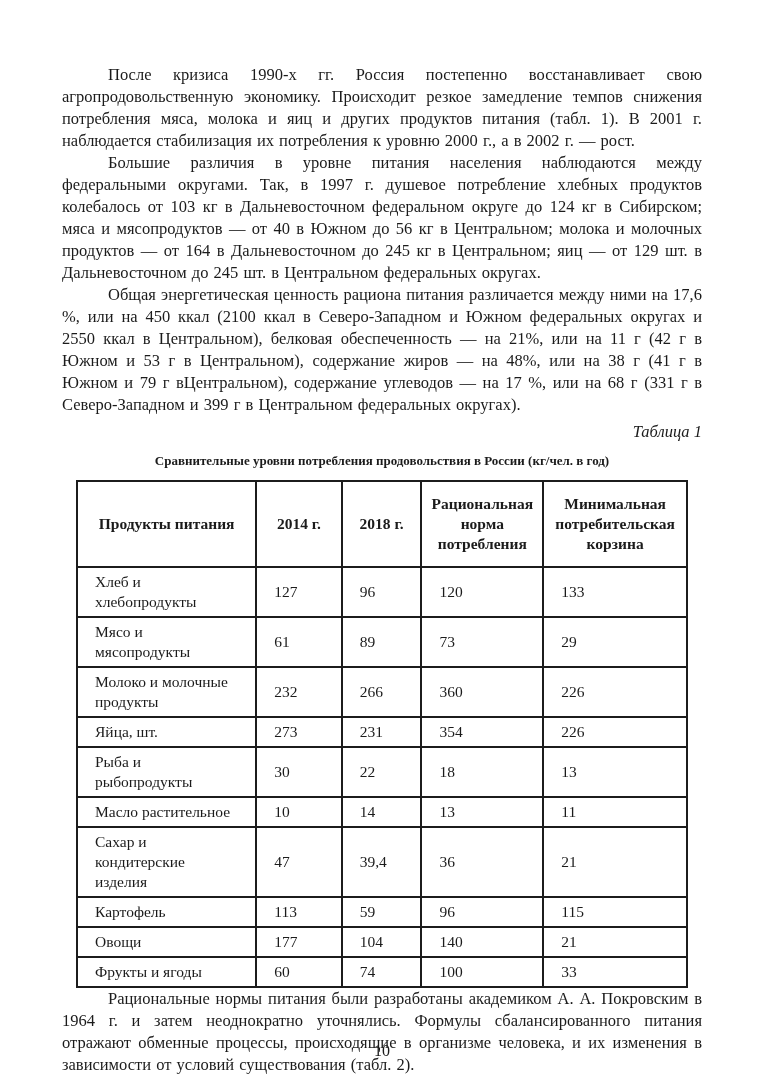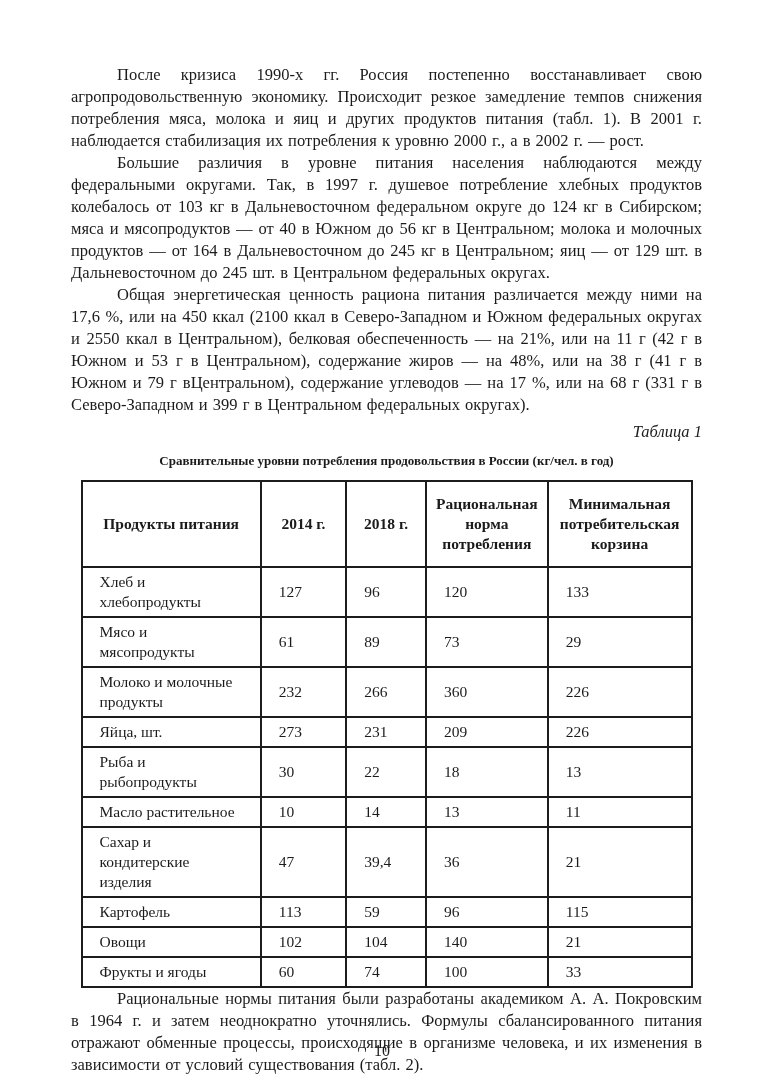--- a/index.html
+++ b/index.html
@@ -10,21 +10,20 @@
   body {
     width: 764px;
     height: 1080px;
     position: relative;
     font-family: "Liberation Serif", "DejaVu Serif", serif;
     color: #1b1b1b;
     overflow: hidden;
   }
   .page {
     padding: 64px 62px 0 62px;
-    margin-left: 9px;
   }
   p.para {
     font-size: 16.5px;
     line-height: 22px;
     text-align: justify;
     text-indent: 46px;
     margin: 0;
     word-spacing: 1px;
   }
   .table-label {
@@ -122,21 +121,21 @@
       <td class="c-label">Молоко и молочные продукты</td>
       <td class="c-num">232</td>
       <td class="c-num">266</td>
       <td class="c-num">360</td>
       <td class="c-num">226</td>
     </tr>
         <tr>
       <td class="c-label">Яйца, шт.</td>
       <td class="c-num">273</td>
       <td class="c-num">231</td>
-      <td class="c-num">209</td>
+      <td class="c-num">354</td>
       <td class="c-num">226</td>
     </tr>
         <tr>
       <td class="c-label">Рыба и рыбопродукты</td>
       <td class="c-num">30</td>
       <td class="c-num">22</td>
       <td class="c-num">18</td>
       <td class="c-num">13</td>
     </tr>
         <tr>
@@ -155,21 +154,21 @@
     </tr>
         <tr>
       <td class="c-label">Картофель</td>
       <td class="c-num">113</td>
       <td class="c-num">59</td>
       <td class="c-num">96</td>
       <td class="c-num">115</td>
     </tr>
         <tr>
       <td class="c-label">Овощи</td>
-      <td class="c-num">102</td>
+      <td class="c-num">177</td>
       <td class="c-num">104</td>
       <td class="c-num">140</td>
       <td class="c-num">21</td>
     </tr>
         <tr>
       <td class="c-label">Фрукты и ягоды</td>
       <td class="c-num">60</td>
       <td class="c-num">74</td>
       <td class="c-num">100</td>
       <td class="c-num">33</td>

